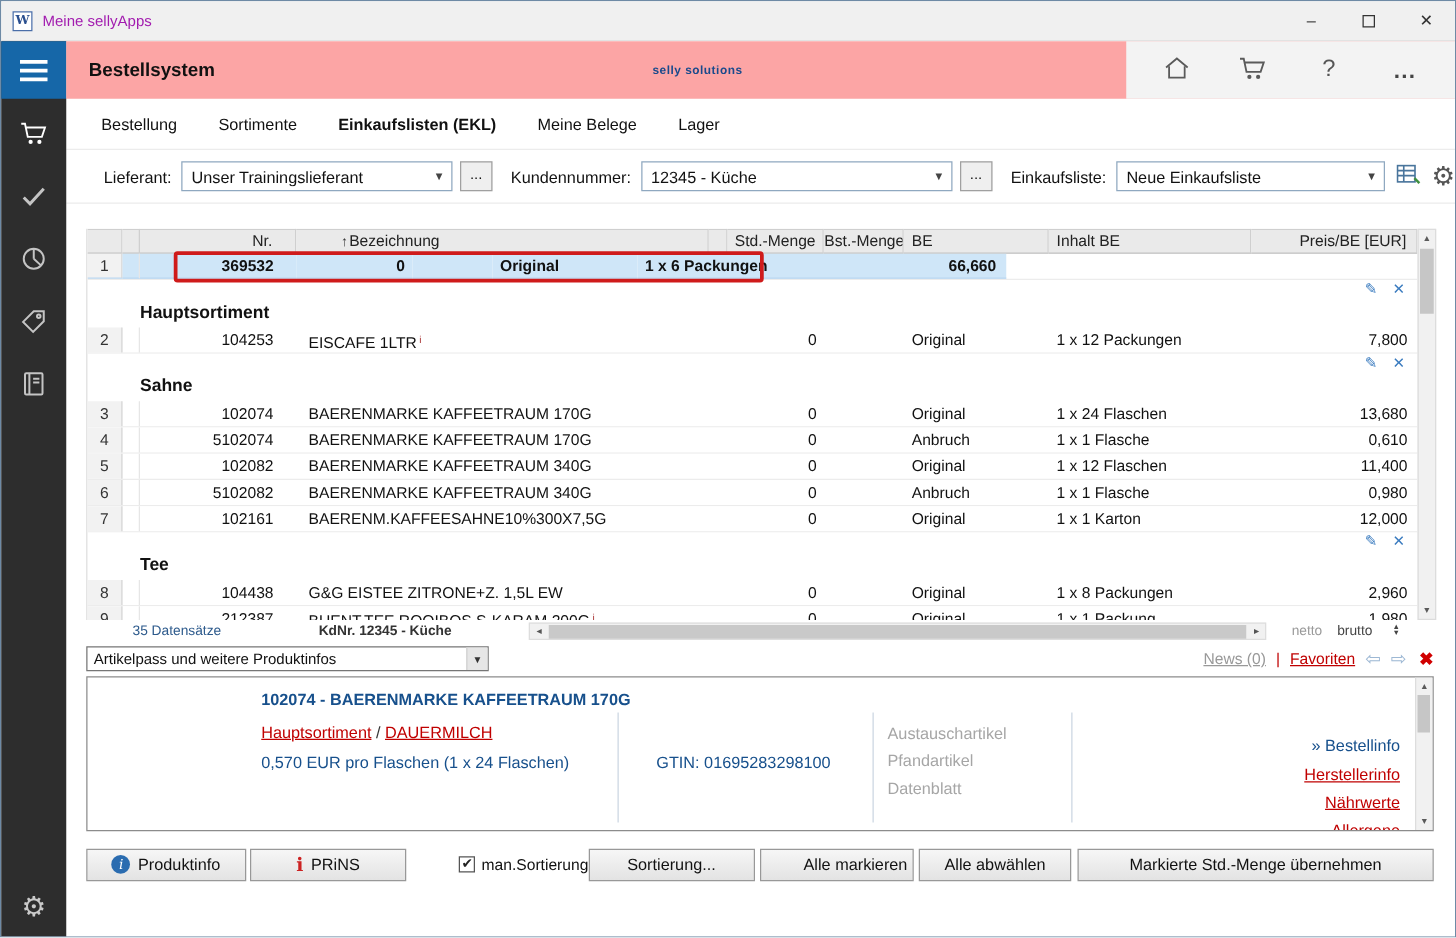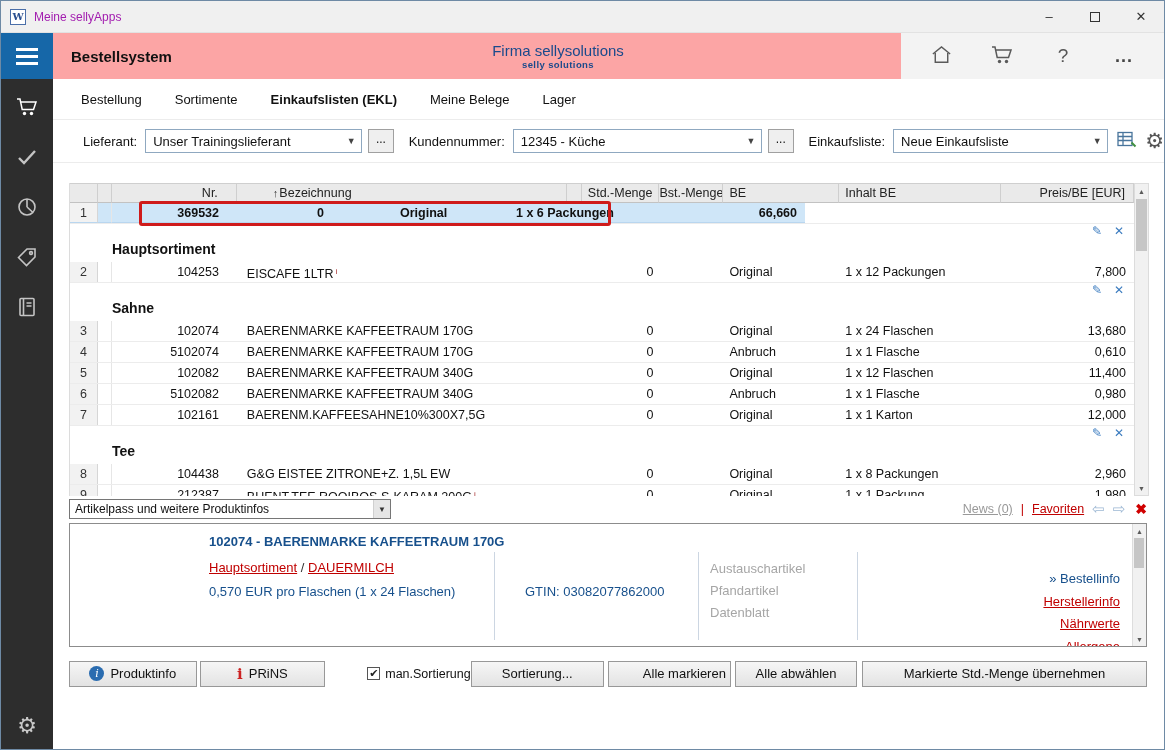--- a/index.html
+++ b/index.html
@@ -197,21 +197,20 @@
         </div>
       </div>
       <div class="side-gear"><span>⚙</span></div>
     </div>
 
     <div class="content">
 
       <div class="appheader">
         <span class="app-title">Bestellsystem</span>
         <div class="company">
-          <div class="company-name">Firma sellysolutions</div>
           <div class="company-sub">selly solutions</div>
         </div>
         <div class="hicons">
           <div class="hicon">
               <span><svg width="23" height="23" viewBox="0 0 24 24" fill="none" stroke="#5a5a5a" stroke-width="1.5">
                   <path d="M3 11.5L12 4l9 7.5"></path>
                   <path d="M5.5 10.5V20h13v-9.5"></path>
                 </svg></span>
             </div>
           <div class="hicon">
@@ -410,20 +409,35 @@
             </div>
           </div>
         <div class="hl-box"></div>
         <div class="vscroll">
           <div class="vs-arrow">▲</div>
           <div class="vs-thumb"></div>
           <div class="vs-arrow bottom">▼</div>
         </div>
       </div>
 
+      <div class="statusbar">
+        <span class="sb-count">35 Datensätze</span>
+        <span class="sb-kdnr">KdNr. 12345 - Küche</span>
+        <div class="hscroll">
+          <span class="hs-arrow">◄</span>
+          <span class="hs-thumb"></span>
+          <span class="hs-arrow">►</span>
+        </div>
+        <span class="sb-netto">netto</span>
+        <span class="sb-brutto">brutto</span>
+        <span class="sb-arrows">
+            <span>▲</span>
+            <span>▼</span>
+          </span>
+      </div>
 
       <div class="infobar">
         <div class="info-combo">
           <span class="cv">Artikelpass und weitere Produktinfos</span>
           <span class="ca">▼</span>
         </div>
         <div class="info-right">
           <span class="news">News (0)</span>
           <span class="isep">|</span>
           <span class="fav">Favoriten</span>
@@ -432,21 +446,21 @@
           <span class="closex">✖</span>
         </div>
       </div>
 
       <div class="detail">
         <div class="d-title">102074 - BAERENMARKE KAFFEETRAUM 170G</div>
         <div class="d-crumbs">
           <span class="rlink">Hauptsortiment</span><span class="d-sep"> / </span><span class="rlink">DAUERMILCH</span>
         </div>
         <div class="d-price">0,570 EUR pro Flaschen (1 x 24 Flaschen)</div>
-        <div class="d-gtin">GTIN: 03082077862000</div>
+        <div class="d-gtin">GTIN: 01695283298100</div>
         <div class="d-gray" id="detail-gray">
             <div>Austauschartikel</div>
             <div>Pfandartikel</div>
             <div>Datenblatt</div>
           </div>
         <div class="d-links" id="detail-links">
             <div class="dlink plain">» Bestellinfo</div>
             <div class="dlink red">Herstellerinfo</div>
             <div class="dlink red">Nährwerte</div>
             <div class="dlink red">Allergene</div>

